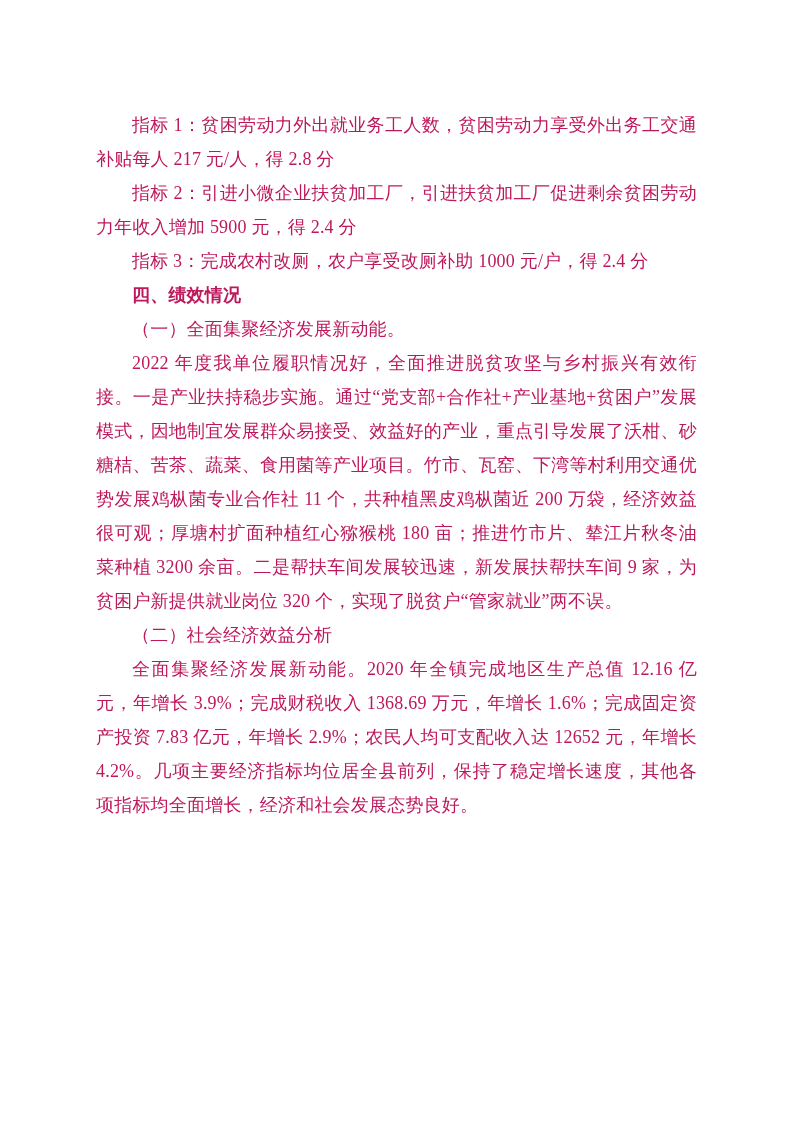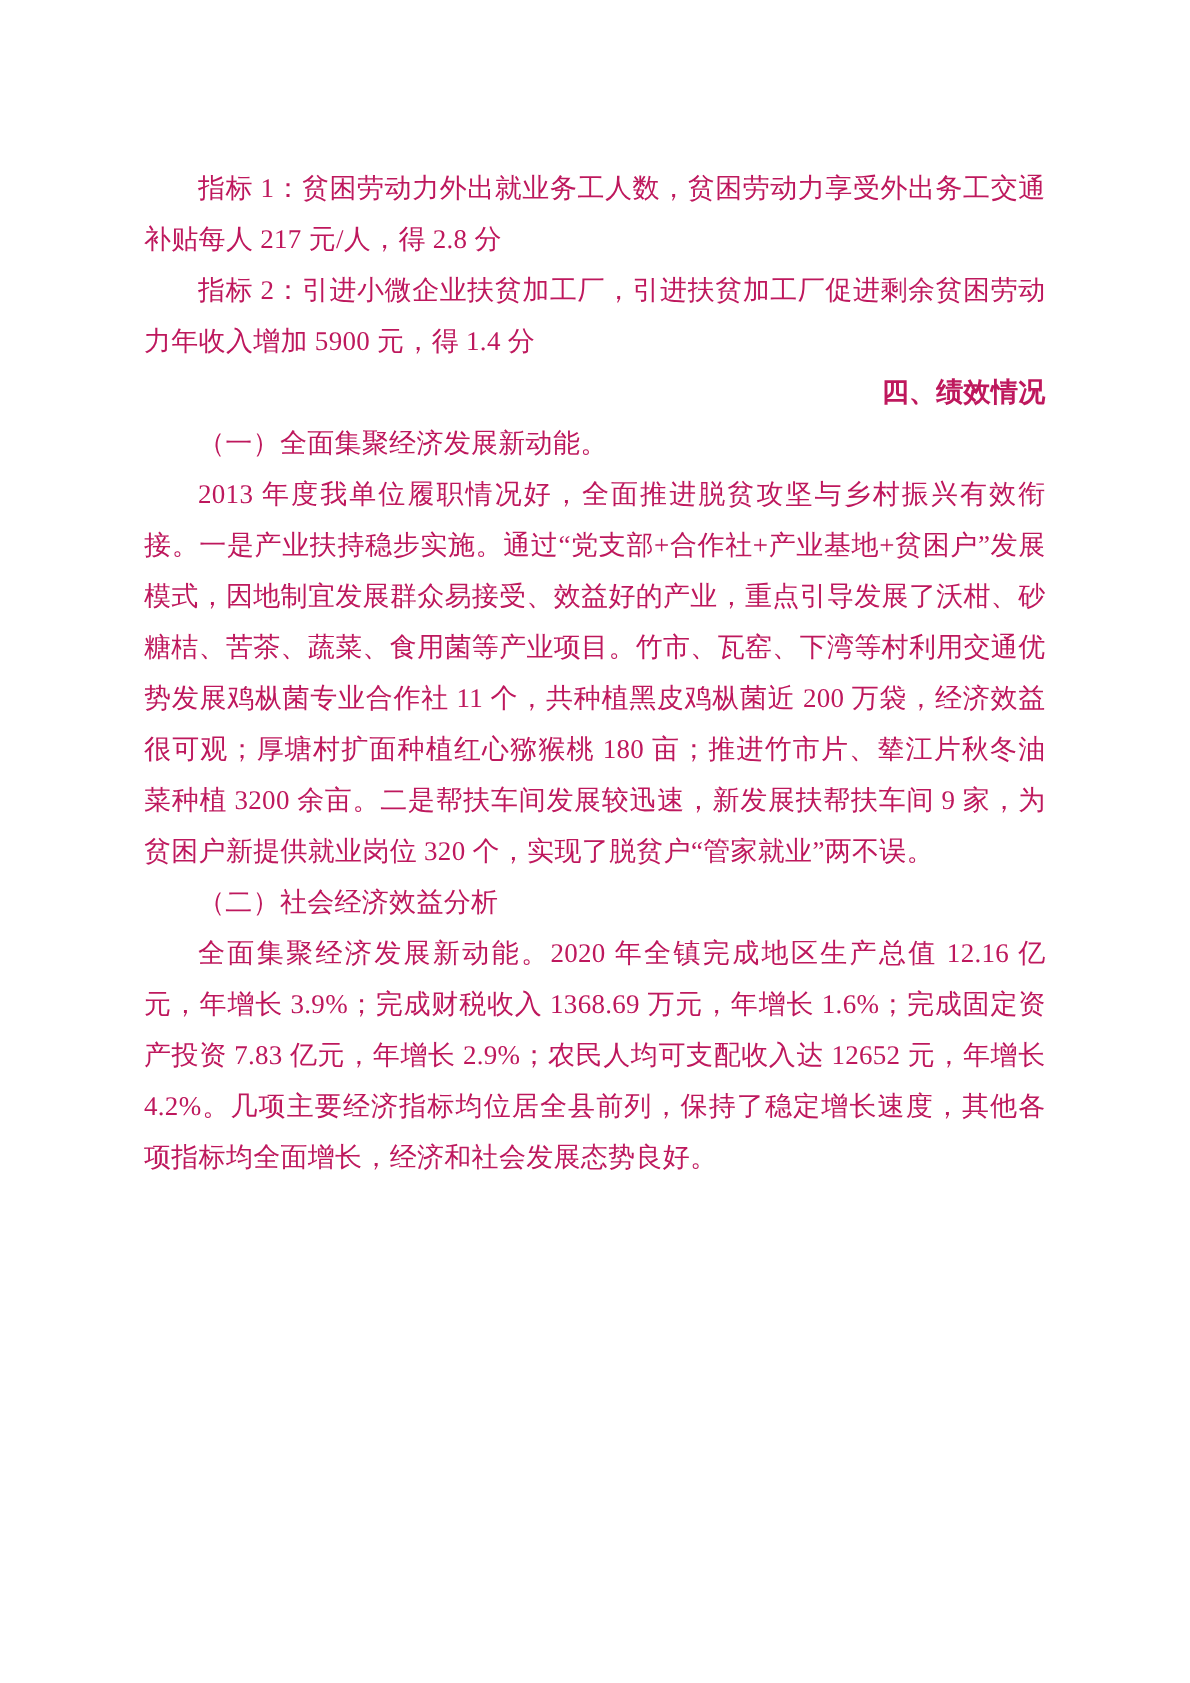--- a/index.html
+++ b/index.html
@@ -26,29 +26,30 @@
     font-size: 18px;
     line-height: 34px;
     text-indent: 2em;
     text-align: justify;
     letter-spacing: 0.2px;
     word-break: break-word;
   }
   .doc-body p.heading {
     font-family: "Liberation Sans", "DejaVu Sans", sans-serif;
     font-weight: bold;
-    text-align: right;
+    text-align: left;
   }
 </style>
 </head>
 <body>
 
 <div class="page">
   <div class="doc-body">
     <p>指标 1：贫困劳动力外出就业务工人数，贫困劳动力享受外出务工交通补贴每人 217 元/人，得 2.8 分</p>
-    <p>指标 2：引进小微企业扶贫加工厂，引进扶贫加工厂促进剩余贫困劳动力年收入增加 5900 元，得 1.4 分</p>
+    <p>指标 2：引进小微企业扶贫加工厂，引进扶贫加工厂促进剩余贫困劳动力年收入增加 5900 元，得 2.4 分</p>
+    <p>指标 3：完成农村改厕，农户享受改厕补助 1000 元/户，得 2.4 分</p>
     <p class="heading">四、绩效情况</p>
     <p>（一）全面集聚经济发展新动能。</p>
-    <p>2013 年度我单位履职情况好，全面推进脱贫攻坚与乡村振兴有效衔接。一是产业扶持稳步实施。通过“党支部+合作社+产业基地+贫困户”发展模式，因地制宜发展群众易接受、效益好的产业，重点引导发展了沃柑、砂糖桔、苦茶、蔬菜、食用菌等产业项目。竹市、瓦窑、下湾等村利用交通优势发展鸡枞菌专业合作社 11 个，共种植黑皮鸡枞菌近 200 万袋，经济效益很可观；厚塘村扩面种植红心猕猴桃 180 亩；推进竹市片、辇江片秋冬油菜种植 3200 余亩。二是帮扶车间发展较迅速，新发展扶帮扶车间 9 家，为贫困户新提供就业岗位 320 个，实现了脱贫户“管家就业”两不误。</p>
+    <p>2022 年度我单位履职情况好，全面推进脱贫攻坚与乡村振兴有效衔接。一是产业扶持稳步实施。通过“党支部+合作社+产业基地+贫困户”发展模式，因地制宜发展群众易接受、效益好的产业，重点引导发展了沃柑、砂糖桔、苦茶、蔬菜、食用菌等产业项目。竹市、瓦窑、下湾等村利用交通优势发展鸡枞菌专业合作社 11 个，共种植黑皮鸡枞菌近 200 万袋，经济效益很可观；厚塘村扩面种植红心猕猴桃 180 亩；推进竹市片、辇江片秋冬油菜种植 3200 余亩。二是帮扶车间发展较迅速，新发展扶帮扶车间 9 家，为贫困户新提供就业岗位 320 个，实现了脱贫户“管家就业”两不误。</p>
     <p>（二）社会经济效益分析</p>
     <p>全面集聚经济发展新动能。2020 年全镇完成地区生产总值 12.16 亿元，年增长 3.9%；完成财税收入 1368.69 万元，年增长 1.6%；完成固定资产投资 7.83 亿元，年增长 2.9%；农民人均可支配收入达 12652 元，年增长 4.2%。几项主要经济指标均位居全县前列，保持了稳定增长速度，其他各项指标均全面增长，经济和社会发展态势良好。</p>
   </div>
 </div>
 
 </body></html>

